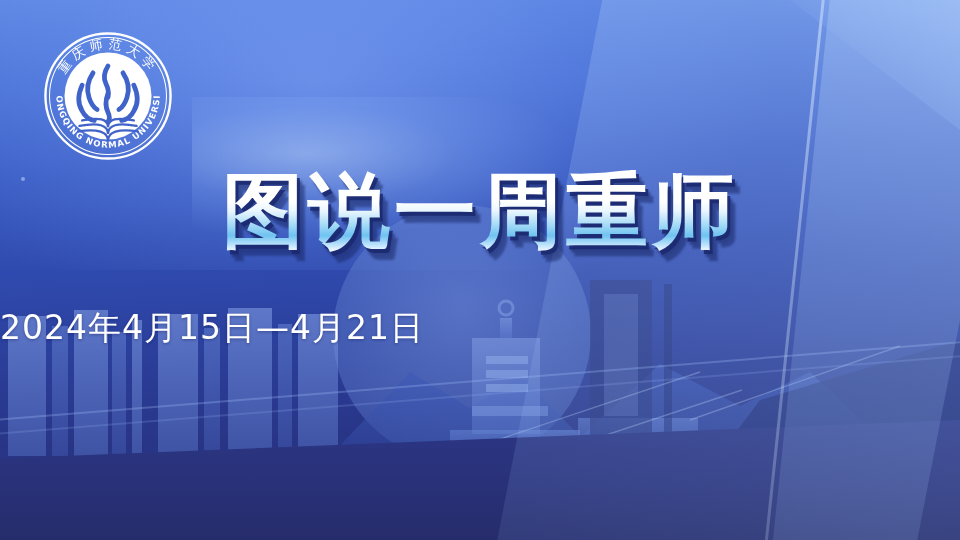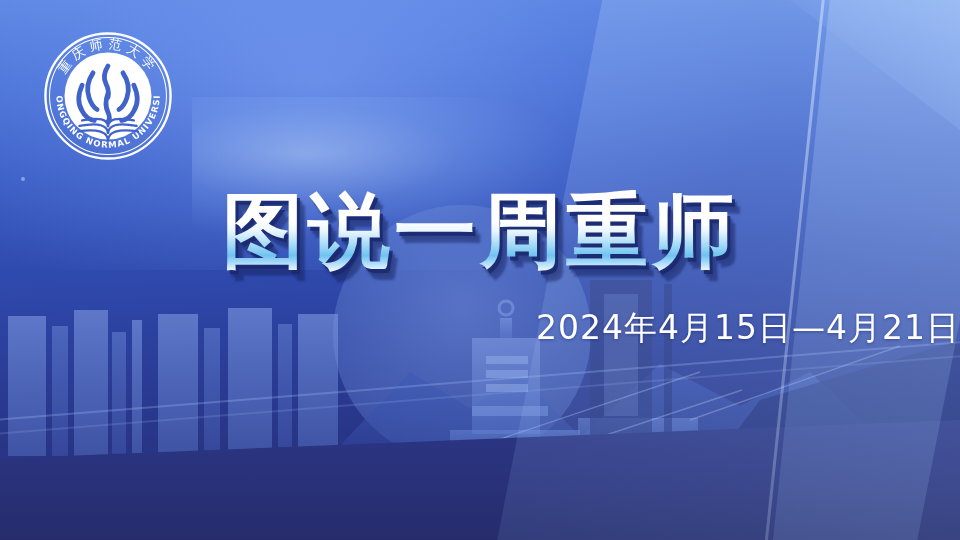--- a/index.html
+++ b/index.html
@@ -82,42 +82,41 @@
   .base-line1{ bottom:118px; }
   .base-line2{ bottom:104px; background:rgba(150,180,245,.20); }
 
   
   .logo{ position:absolute; left:40px; top:28px; width:136px; height:136px; }
 
   
   .title-wrap{
     position:absolute; left:0; top:170px; width:960px;
     text-align:center;
-    margin-top:20px;
   }
   .title{
     display:inline-block;
     font-family:"DejaVu Sans","Liberation Sans",sans-serif;
     font-size:82px;
     font-weight:bold;
     letter-spacing:4px;
     line-height:1.0;
     background:linear-gradient(180deg,#ffffff 0%,#ffffff 38%,#eaf6ff 50%,#a8dcf7 66%,#6fc3f0 80%,#cfeaff 94%,#ffffff 100%);
     -webkit-background-clip:text;
     background-clip:text;
     color:transparent;
     -webkit-text-fill-color:transparent;
     text-shadow:none;
     filter:drop-shadow(3px 4px 0 rgba(26,40,110,.85)) drop-shadow(5px 7px 1px rgba(20,32,92,.55));
   }
 
   
   .date{
     position:absolute; left:0; top:306px; width:960px;
-    text-align:right;
+    text-align:left;
     font-family:"DejaVu Sans","Liberation Sans",sans-serif;
     font-size:33px;
     font-weight:500;
     color:#ffffff;
     letter-spacing:1px;
     text-shadow:0 1px 3px rgba(20,32,92,.45);
   }
 
   .speck{
     position:absolute; left:21px; top:177px;

